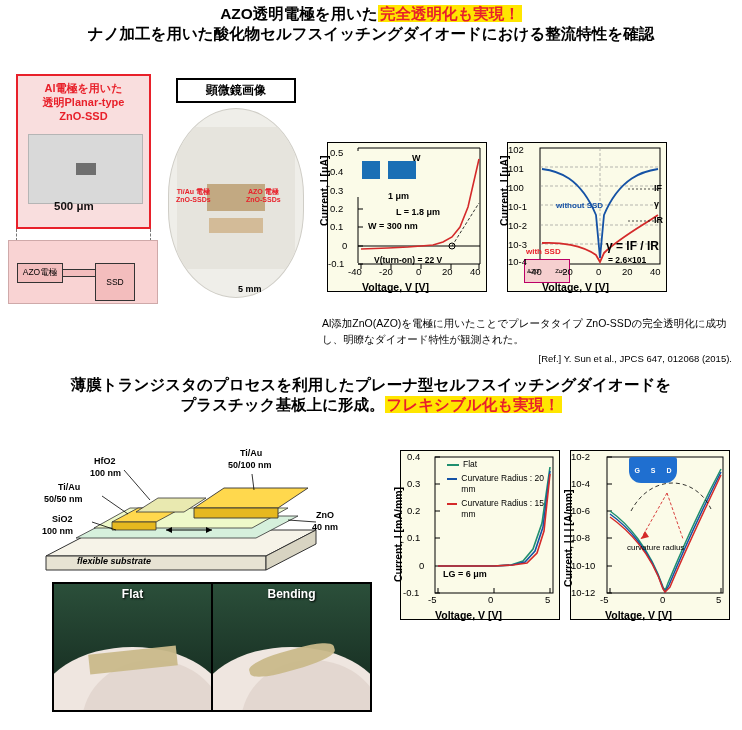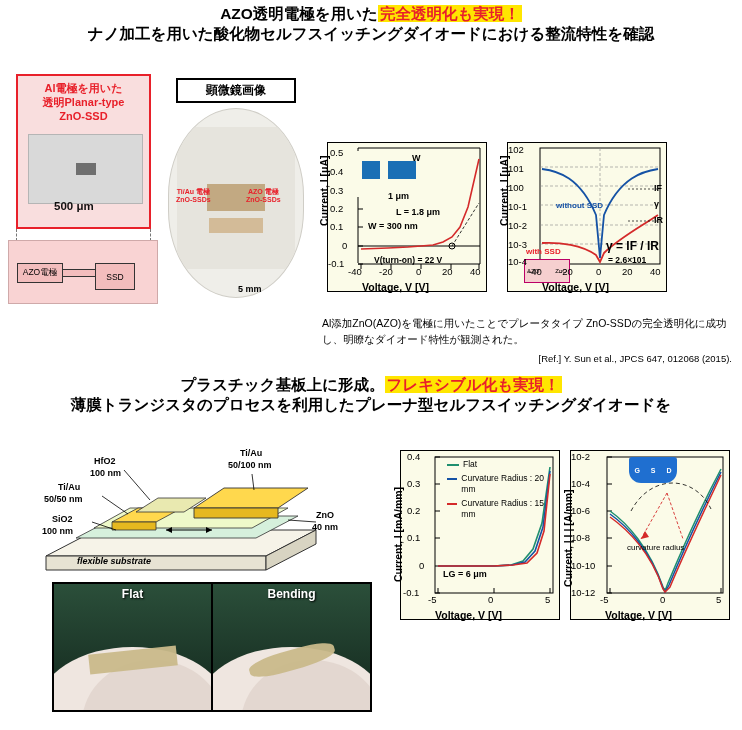--- a/index.html
+++ b/index.html
@@ -47,21 +47,21 @@
   .schem {
     position:absolute; left:8px; top:174px; width:150px; height:64px;
     background:#f9d3d3; border:1px solid #cfa9a9;
   }
   .schem .azo {
     position:absolute; left:8px; top:22px; width:46px; height:20px;
     border:1px solid #333; background:#f3bdbd; font-size:8.5px;
     display:flex; align-items:center; justify-content:center;
   }
   .schem .ssd {
-    position:absolute; left:86px; top:22px; width:40px; height:27px;
+    position:absolute; left:86px; top:22px; width:40px; height:38px;
     border:1px solid #333; background:#f3bdbd; font-size:8.5px;
     display:flex; align-items:center; justify-content:center;
   }
   .schem .bridge {
     position:absolute; left:54px; top:28px; width:32px; height:8px;
     background:#f3bdbd; border-top:1px solid #333; border-bottom:1px solid #333;
   }
   .dashlink {
     position:absolute; left:16px; top:163px; width:135px; height:12px;
     border-left:1px dashed #777; border-right:1px dashed #777;
@@ -333,24 +333,24 @@
     <div class="axis-x-label" style="left:542px; top:215px;">Voltage, V [V]</div>
     <div class="axis-y-label" style="left:498px; top:160px; transform:rotate(-90deg); transform-origin:left top; white-space:nowrap;">Current, I [μA]</div>
 
     <div class="cap1">
       <span>Al添加ZnO(AZO)を電極に用いたことでプレータタイプ ZnO-SSDの完全透明化に成功し、明瞭なダイオード特性が観測された。</span>
       <span class="ref">[Ref.] Y. Sun et al., JPCS 647, 012068 (2015).</span>
     </div>
   </div>
 
   <div class="headline hl2">
+    <span class="hl-row">薄膜トランジスタのプロセスを利用したプレーナ型セルフスイッチングダイオードを</span>
     <span class="hl-row">
       <span>プラスチック基板上に形成。</span><span class="hi-box">フレキシブル化も実現！</span>
     </span>
-    <span class="hl-row">薄膜トランジスタのプロセスを利用したプレーナ型セルフスイッチングダイオードを</span>
   </div>
 
   <div class="sec2">
 
     <div class="device">
       <svg width="370" height="150" viewBox="0 0 370 150">
 
         <polygon points="30,118 250,118 300,92 80,92" fill="#f6f3e8" stroke="#333" stroke-width="1"></polygon>
         <polygon points="30,118 250,118 250,132 30,132" fill="#e7e3d3" stroke="#333" stroke-width="1"></polygon>
         <polygon points="250,118 300,92 300,106 250,132" fill="#d8d4c2" stroke="#333" stroke-width="1"></polygon>

